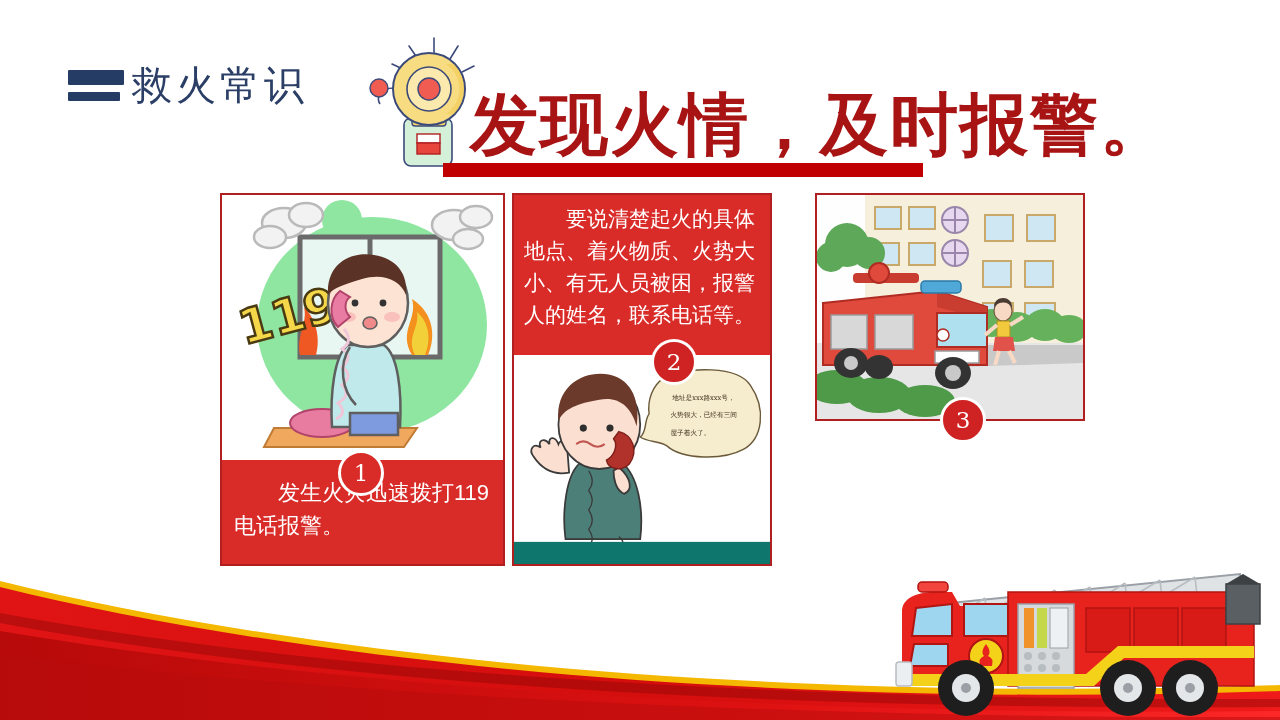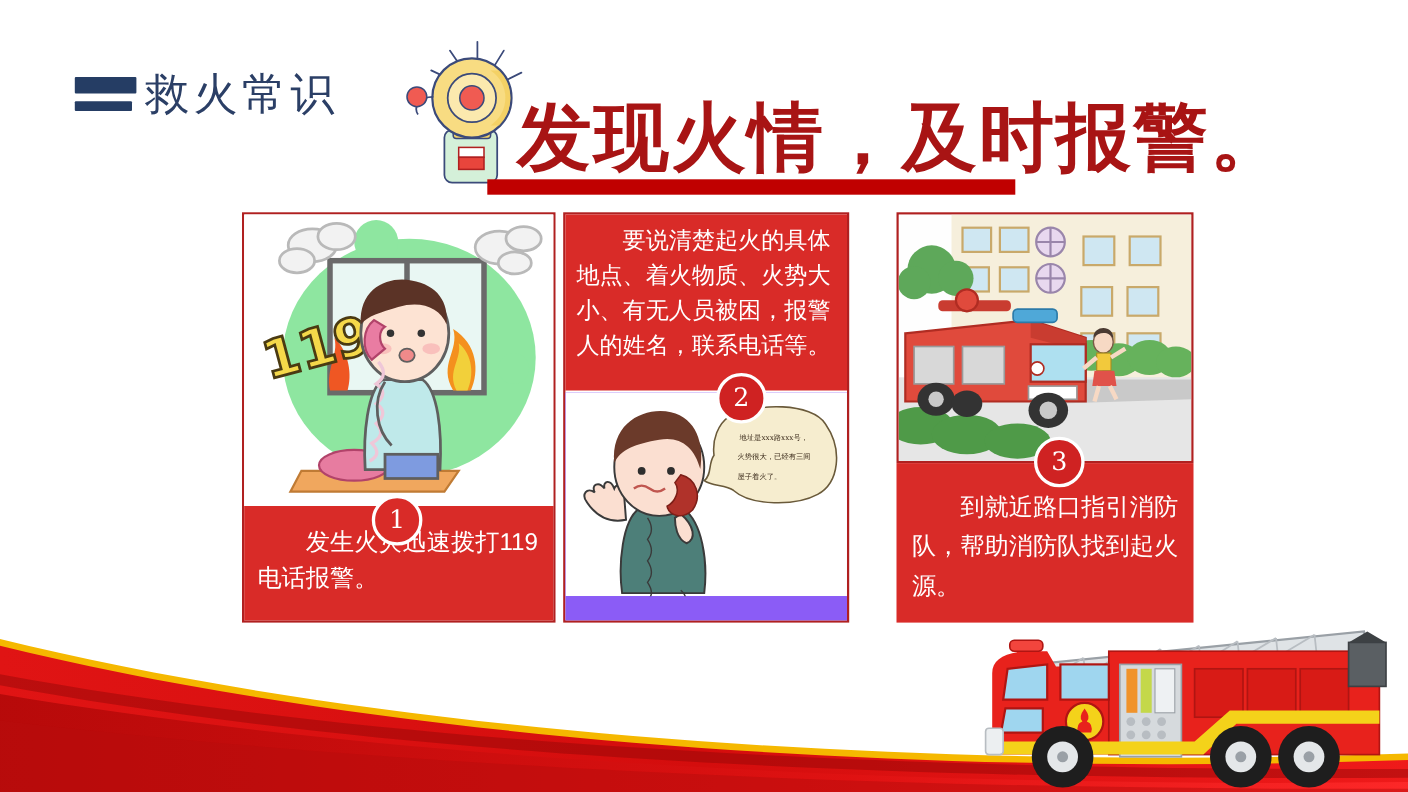--- a/index.html
+++ b/index.html
@@ -37,21 +37,21 @@
   #p1{left:220px;top:193px;width:285px;height:373px;border:2px solid #b02020;background:#fff;}
   #p1 .pic{position:absolute;left:0;top:0;right:0;height:265px;overflow:hidden;background:#fff;}
   #p1 .cap{position:absolute;left:0;right:0;bottom:0;height:104px;background:#d92b28;
            color:#fff;font-size:22px;line-height:33px;padding:16px 12px 0 12px;
            box-sizing:border-box;text-indent:2em;}
 
   
   #p2{left:512px;top:193px;width:260px;height:373px;border:2px solid #b02020;background:#fff;}
   #p2 .cap{position:absolute;left:0;top:0;right:0;height:160px;background:#d92b28;color:#fff;
            font-size:21px;line-height:32px;padding:8px 10px 0 10px;box-sizing:border-box;text-indent:2em;}
-  #p2 .pic{position:absolute;left:0;right:0;top:162px;bottom:0;overflow:hidden;background:#8b5cf6;}
+  #p2 .pic{position:absolute;left:0;right:0;top:162px;bottom:0;overflow:hidden;background:#0f766e;}
 
   
   #p3{left:815px;top:193px;width:270px;height:373px;}
   #p3 .picbox{position:absolute;left:0;top:0;width:270px;height:228px;border:2px solid #b02020;
               box-sizing:border-box;overflow:hidden;background:#fff;}
   #p3 .cap{position:absolute;left:0;top:228px;width:270px;height:145px;background:#d92b28;color:#fff;
            font-size:22px;line-height:36px;padding:22px 14px 0 14px;box-sizing:border-box;text-indent:2em;}
 
   
   .badge{position:absolute;width:40px;height:40px;border-radius:50%;
@@ -264,21 +264,20 @@
           <path d="M177 112 C177 100 196 100 195 113 C192 106 182 106 177 112 Z" fill="#4a3a32"></path>
           <rect x="180" y="126" width="13" height="16" fill="#f2c93c" stroke="#a88c20" stroke-width="1"></rect>
           <path d="M178 142 L196 142 L198 156 L176 156 Z" fill="#e0524a"></path>
           <line x1="182" y1="156" x2="178" y2="170" stroke="#f7d9c4" stroke-width="4"></line>
           <line x1="192" y1="156" x2="198" y2="168" stroke="#f7d9c4" stroke-width="4"></line>
           <line x1="180" y1="130" x2="168" y2="140" stroke="#f7d9c4" stroke-width="4"></line>
           <line x1="193" y1="130" x2="206" y2="122" stroke="#f7d9c4" stroke-width="4"></line>
         </g>
       </svg>
     </div>
-    <div class="cap">到就近路口指引消防队，帮助消防队找到起火源。</div>
   </div>
   <div class="badge" id="badge3">3</div>
 
   <div class="wave">
     <svg width="1280" height="185" viewBox="0 0 1280 185" preserveAspectRatio="none">
       <defs>
         <linearGradient id="rg1" x1="0" y1="0" x2="1" y2="0">
           <stop offset="0" stop-color="#e01414"></stop>
             <stop offset="0.5" stop-color="#d40d0d"></stop>
           <stop offset="1" stop-color="#ef1a1a"></stop>

